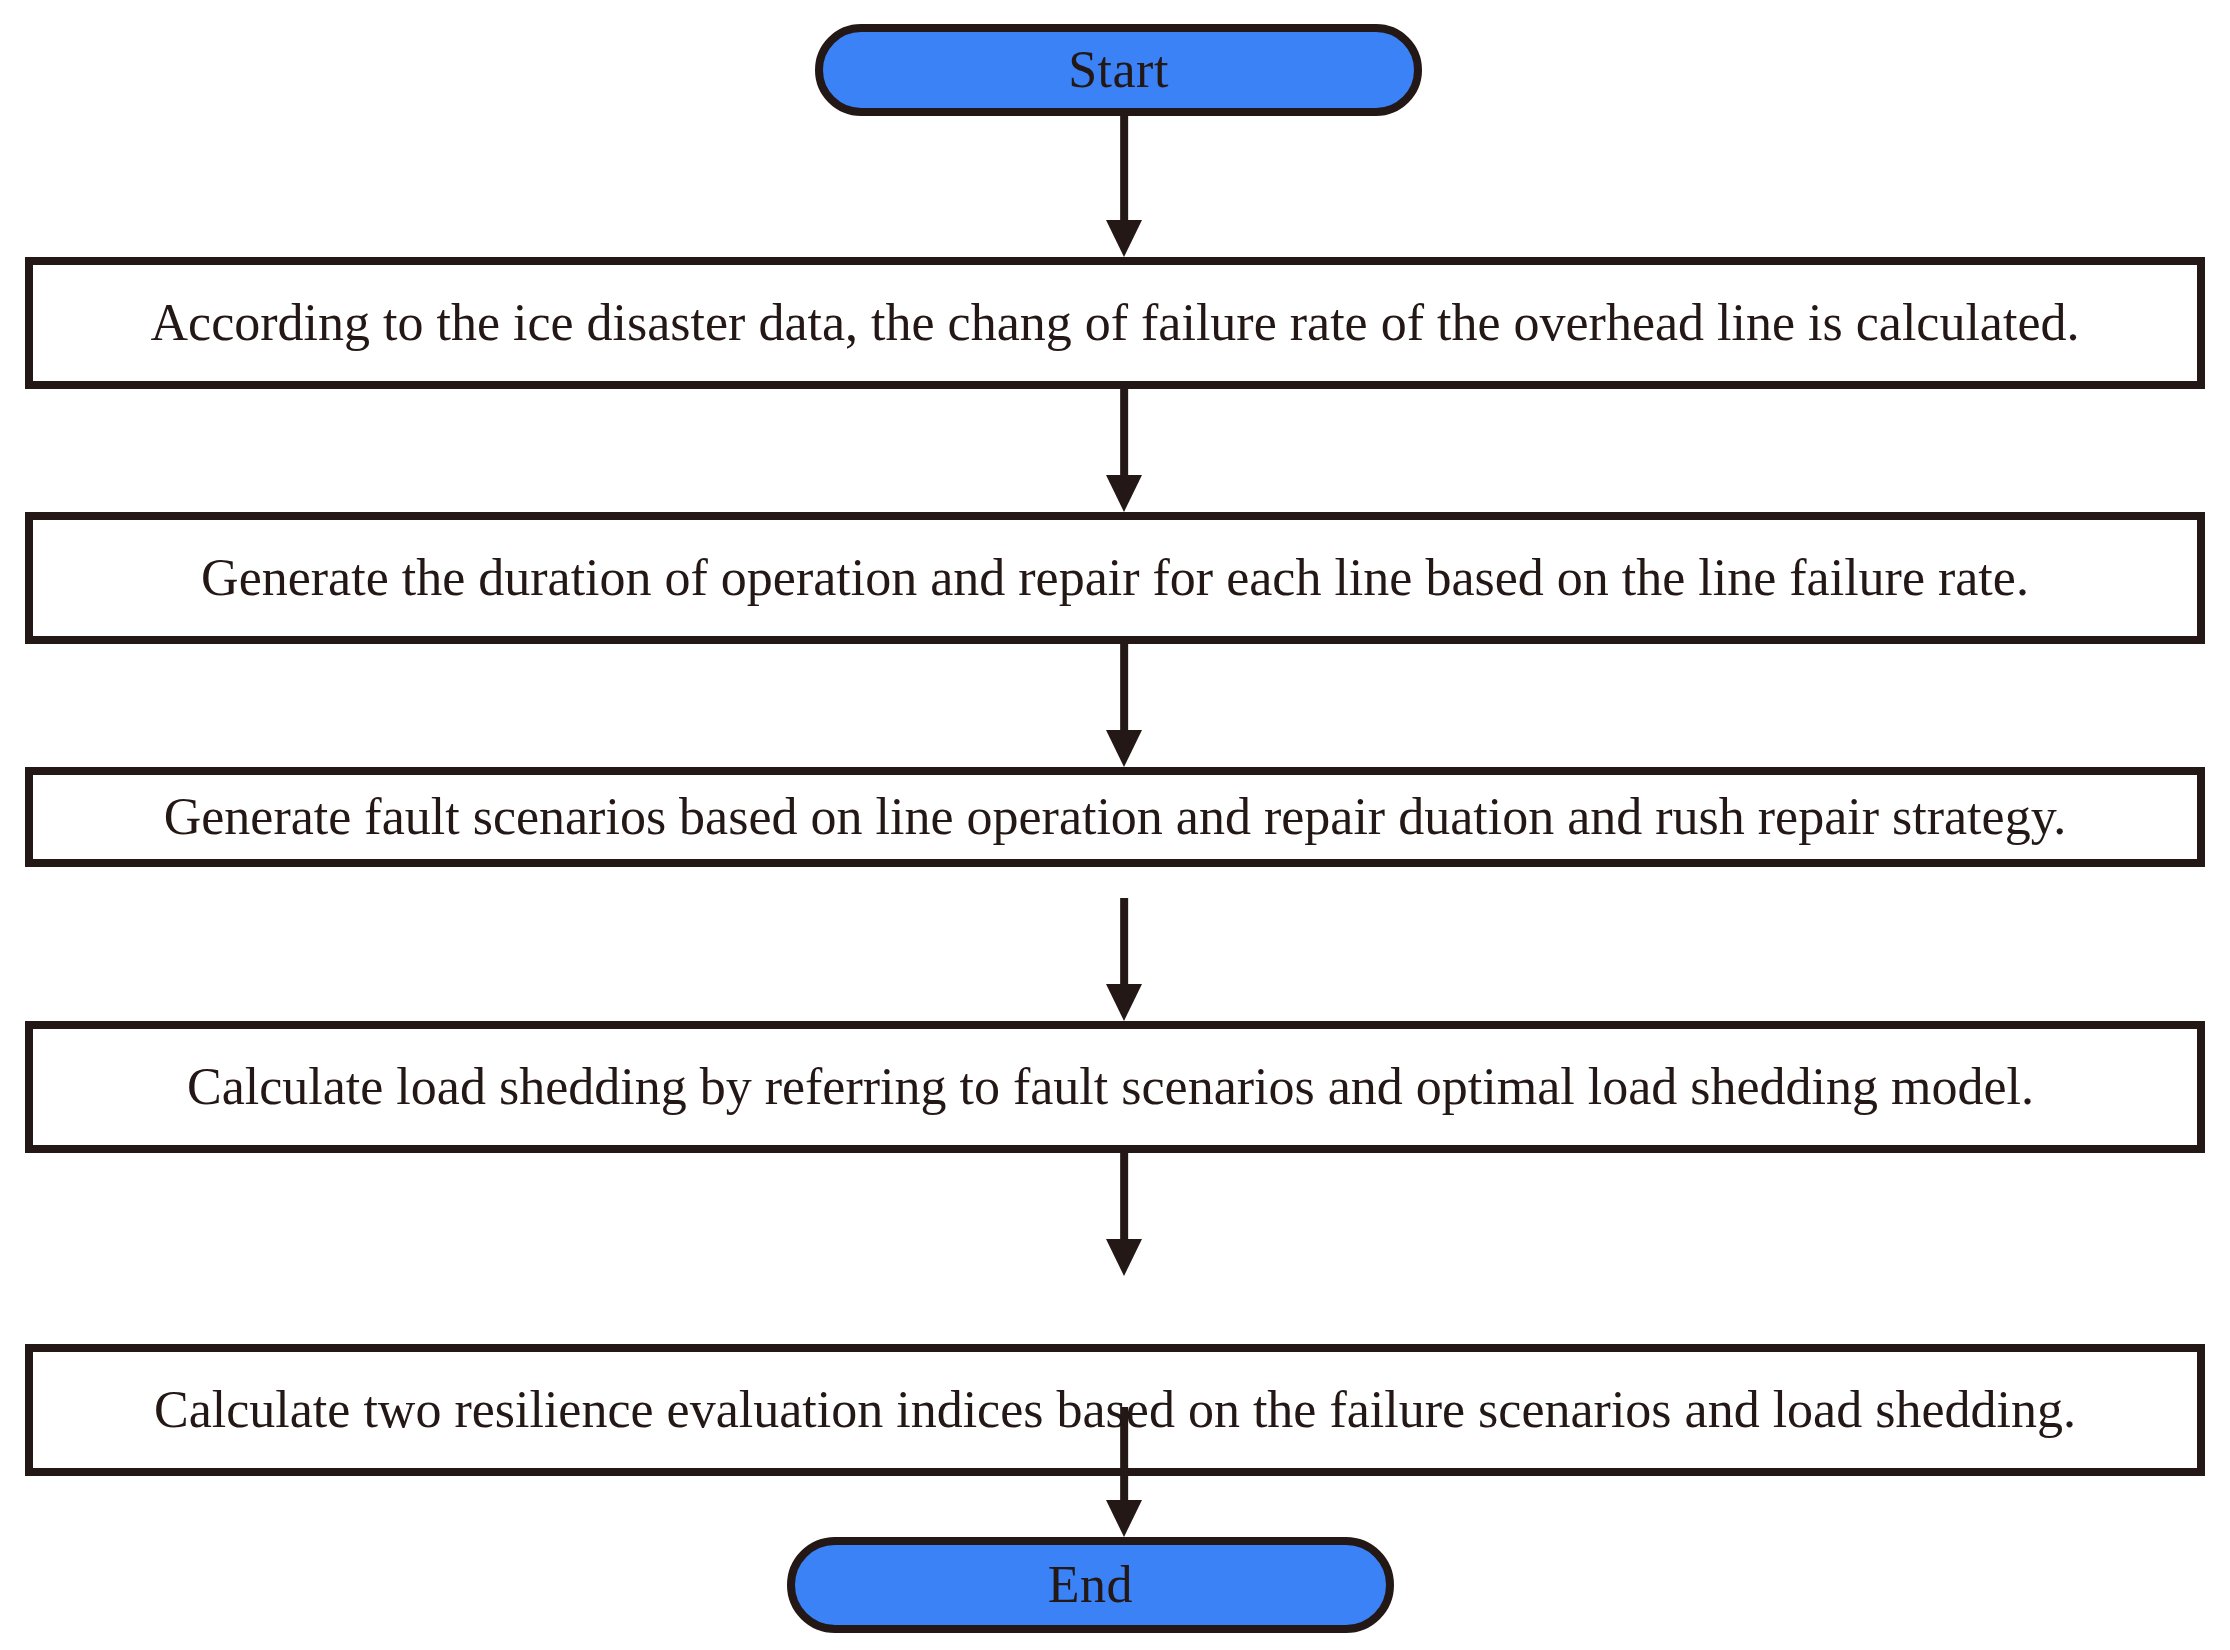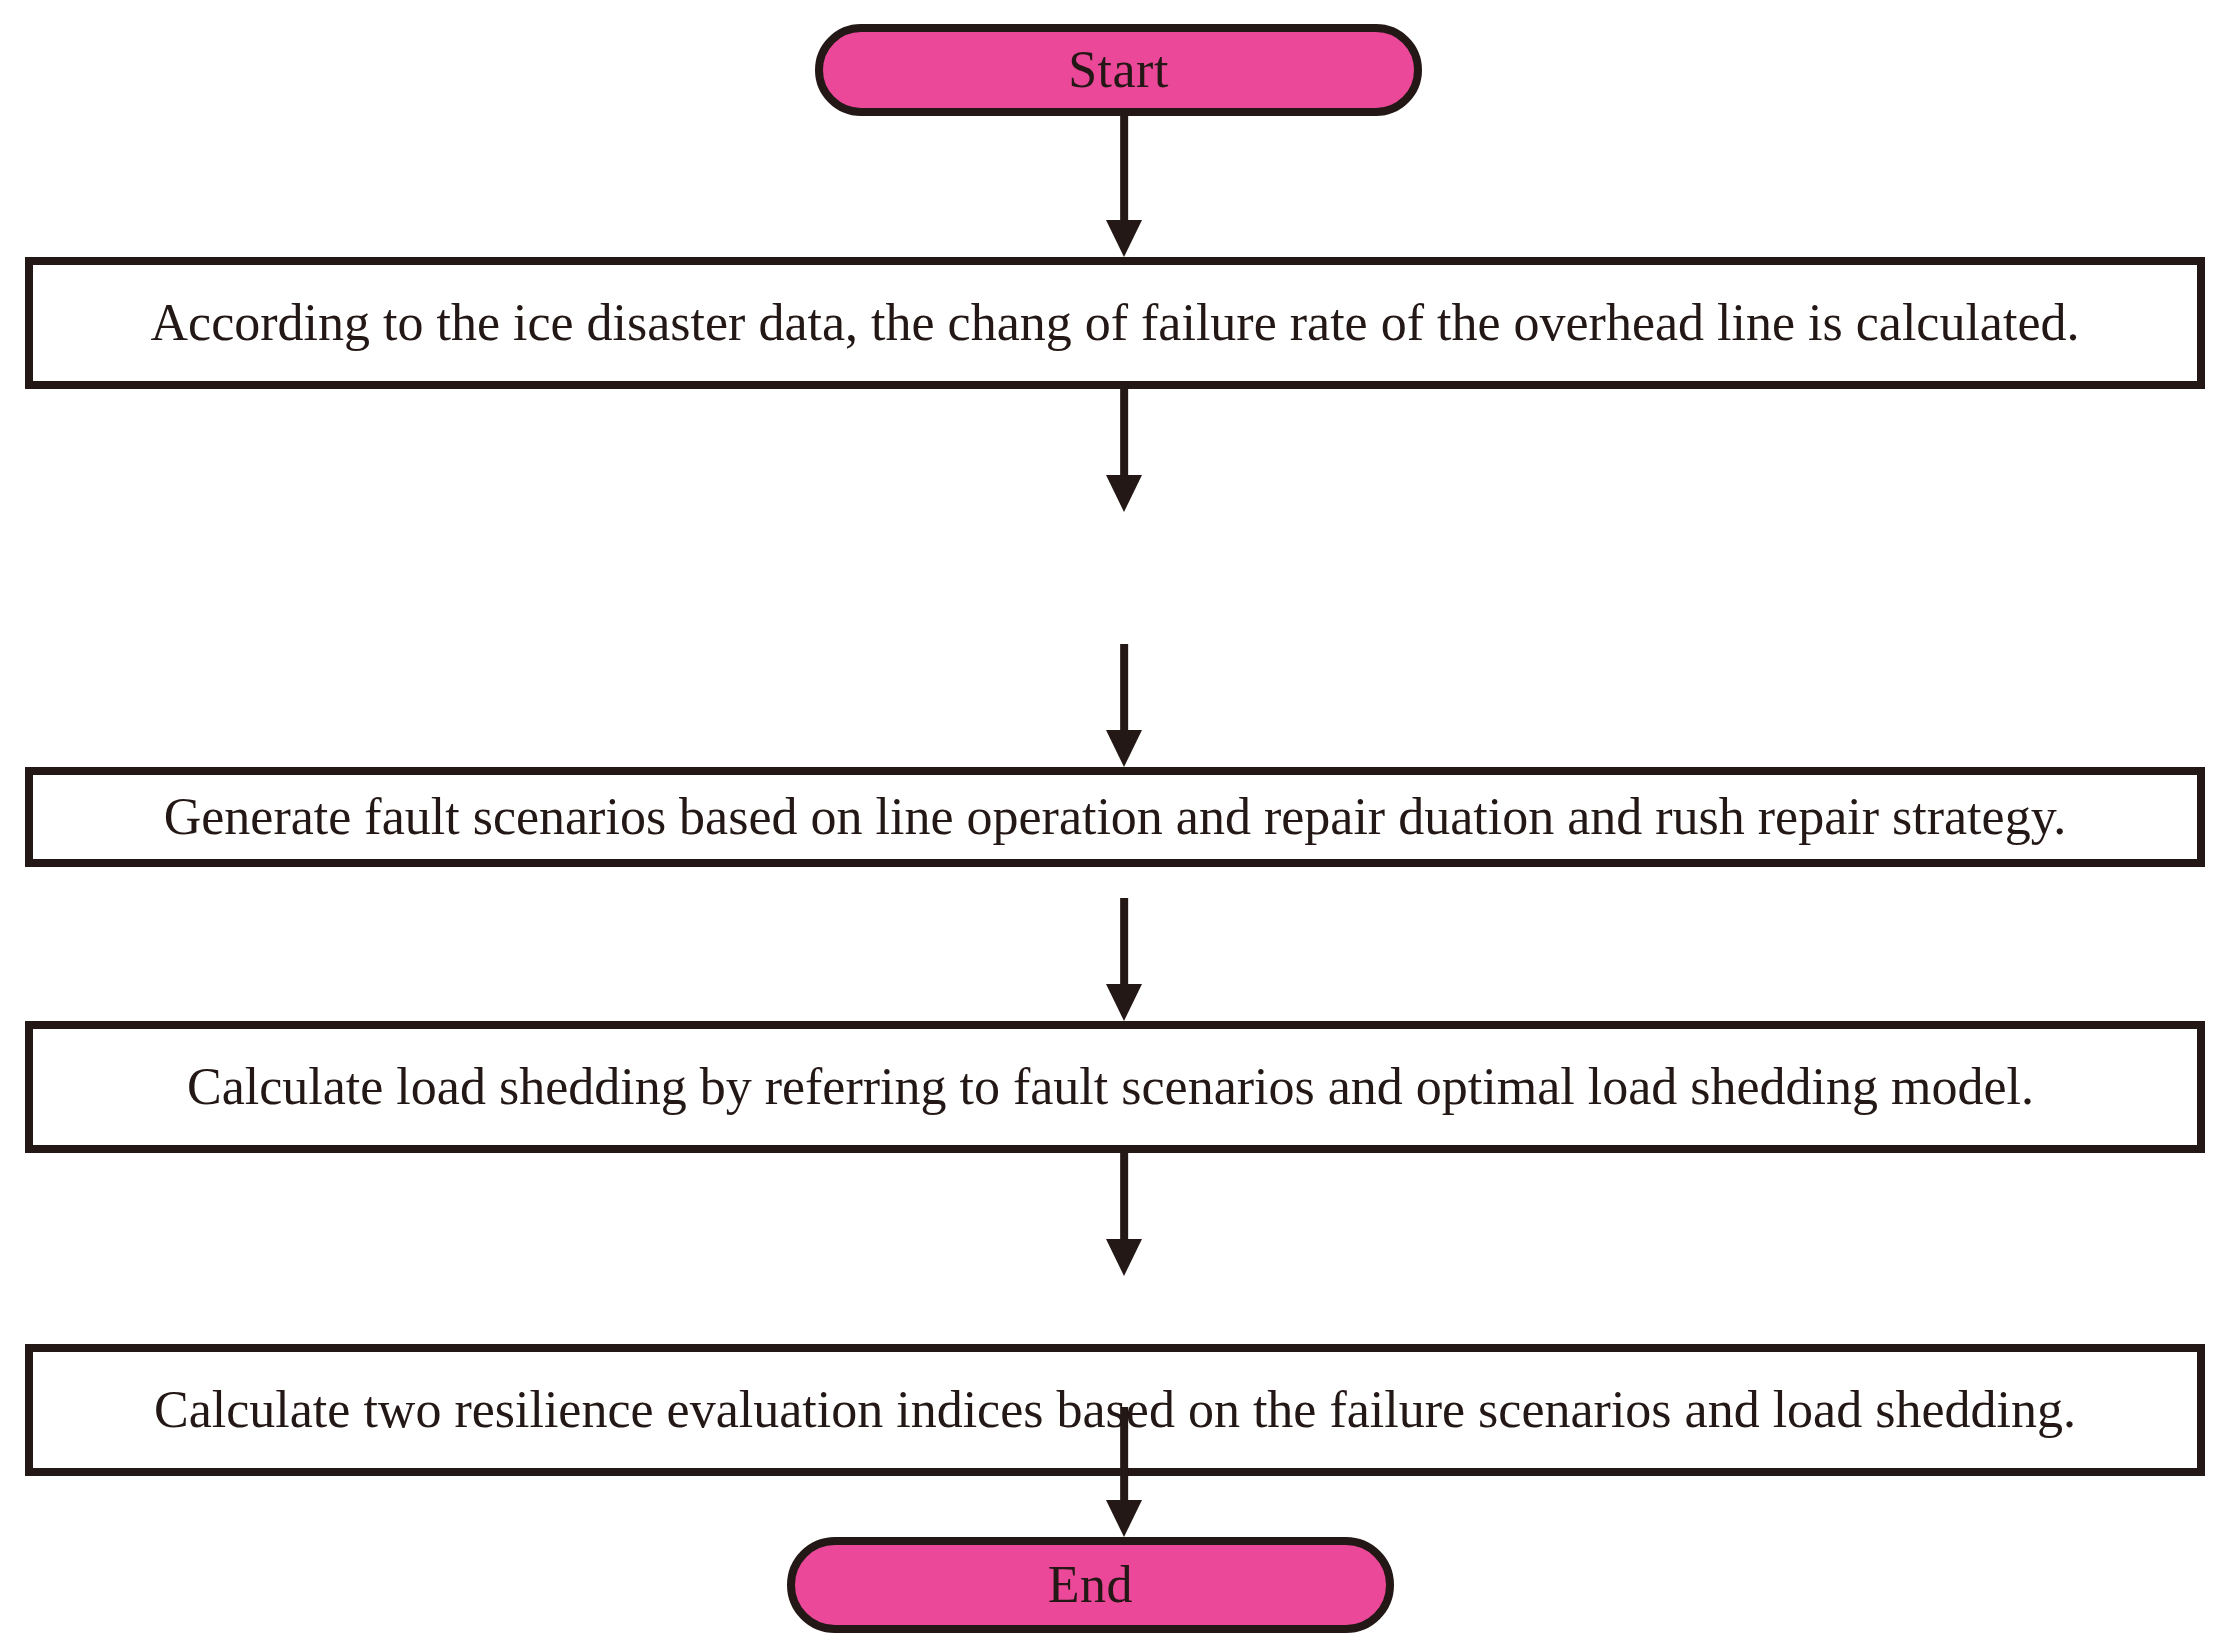--- a/index.html
+++ b/index.html
@@ -16,21 +16,21 @@
     width: 2231px;
     height: 1650px;
     background: #ffffff;
     overflow: hidden;
   }
 
   
   .terminator {
     position: absolute;
     box-sizing: border-box;
-    background: #ec4899;
+    background: #3b82f6;
     border: 8.6px solid #231815;
     border-radius: 50px;
     display: flex;
     align-items: center;
     justify-content: center;
     color: #231815;
   }
   .terminator .node-label {
     font-size: 52px;
     line-height: 1;
@@ -98,20 +98,23 @@
 
   <div class="process" style="left:25px; top:257px; width:2180px; height:132px;">
     <span class="node-label">According to the ice disaster data, the chang of failure rate of the overhead line is calculated.</span>
   </div>
 
   <div class="arrow" style="left:1105px; top:389px; height:123px;">
     <div class="stem" style="height:86px;"></div>
     <div class="head"></div>
   </div>
 
+  <div class="process" style="left:25px; top:512px; width:2180px; height:132px;">
+    <span class="node-label">Generate the duration of operation and repair for each line based on the line failure rate.</span>
+  </div>
 
   <div class="arrow" style="left:1105px; top:644px; height:123px;">
     <div class="stem" style="height:86px;"></div>
     <div class="head"></div>
   </div>
 
   <div class="process" style="left:25px; top:767px; width:2180px; height:100px;">
     <span class="node-label">Generate fault scenarios based on line operation and repair duation and rush repair strategy.</span>
   </div>
 

